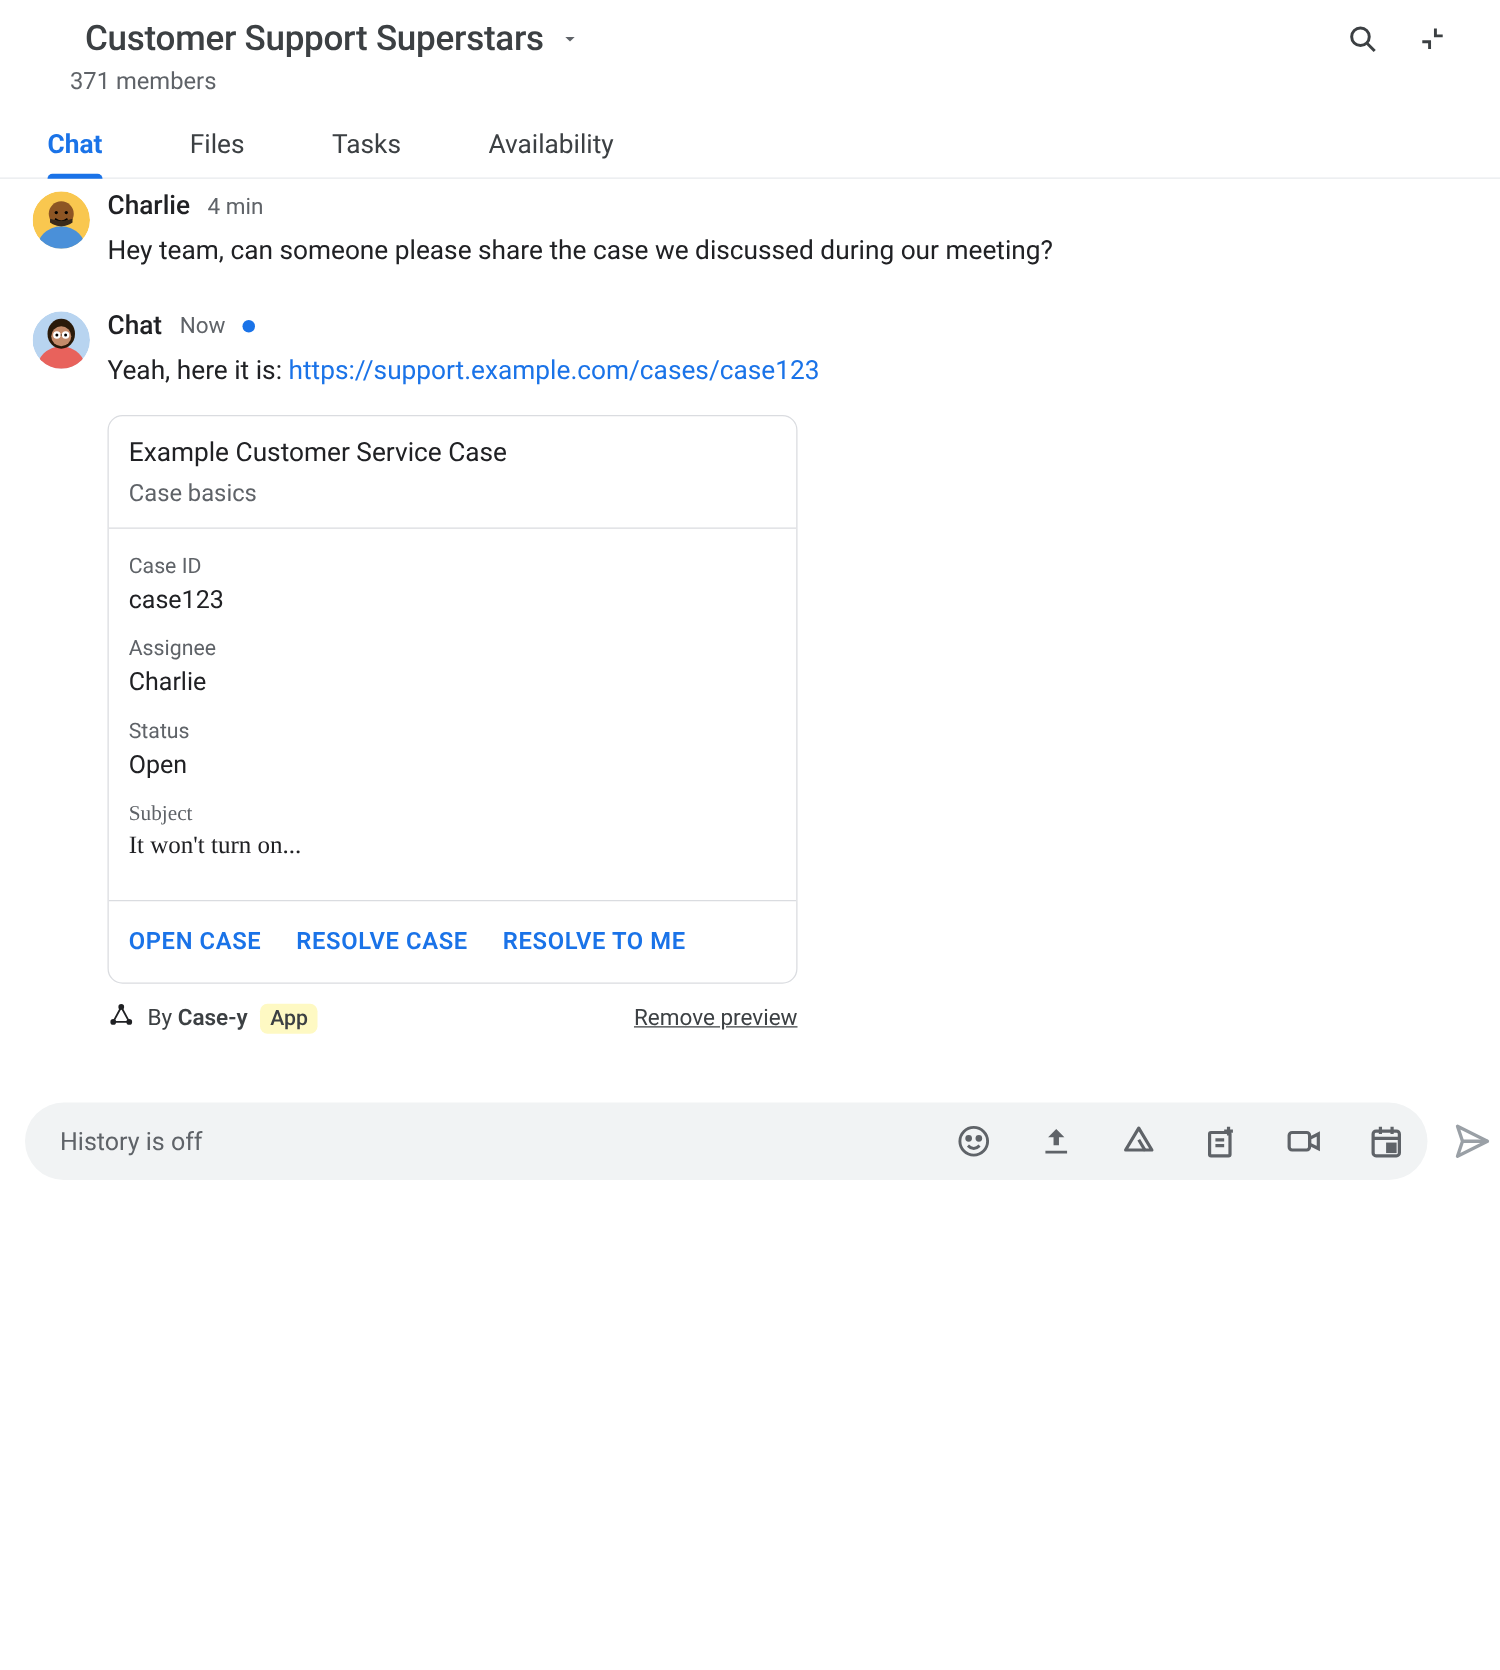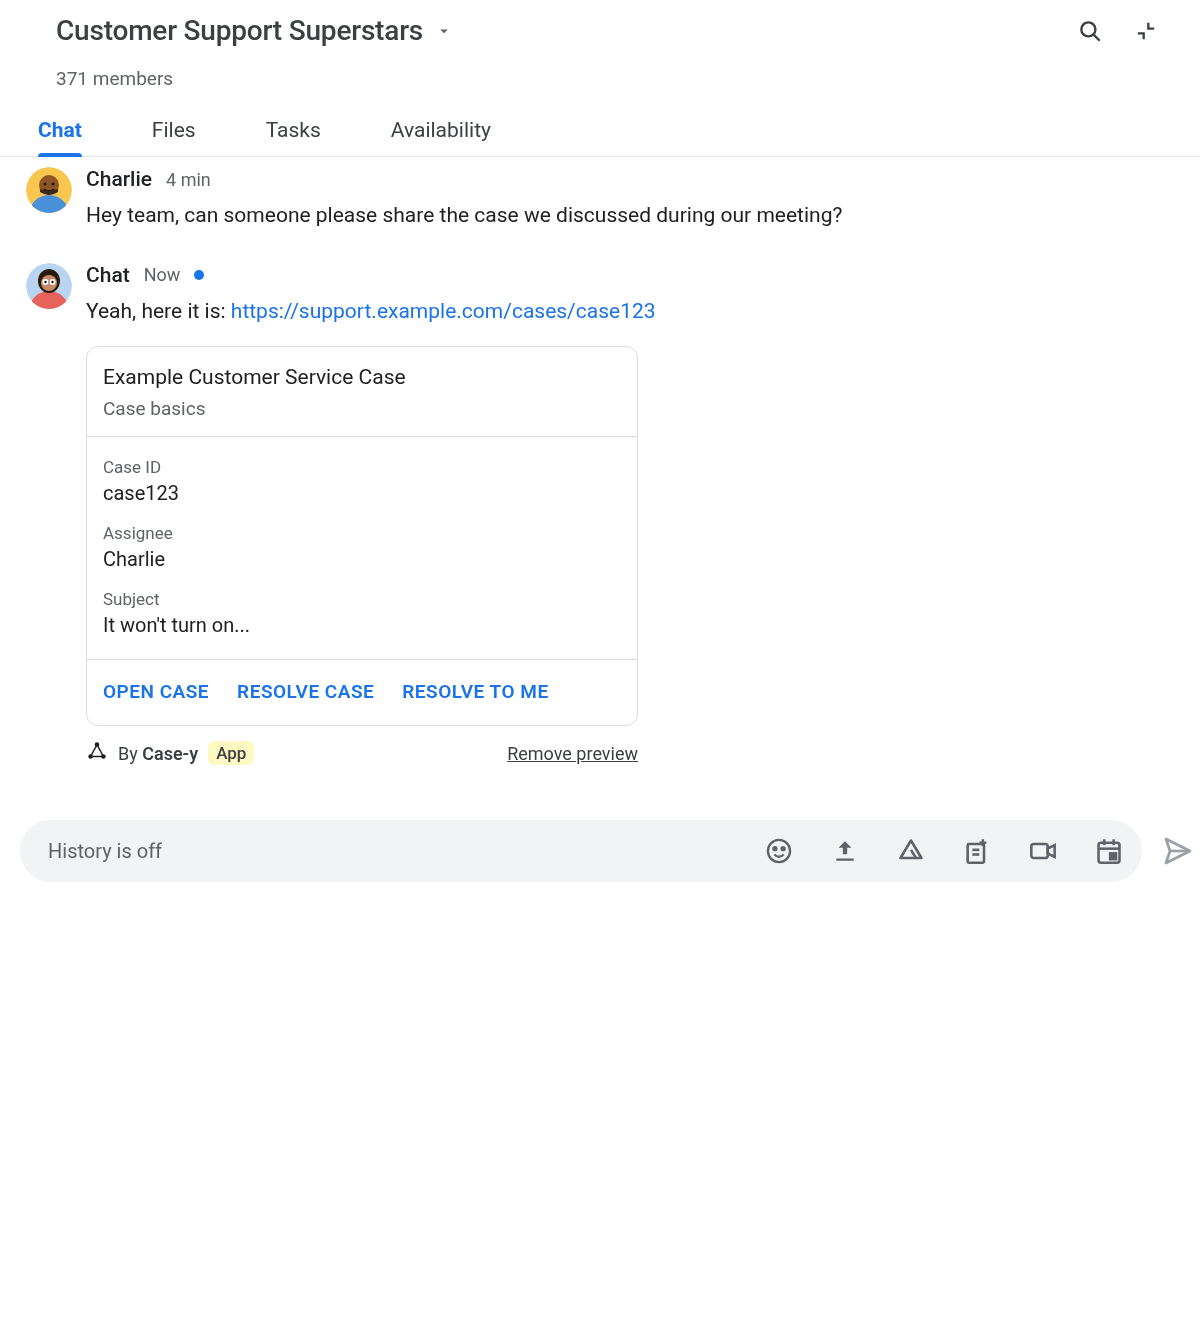--- a/index.html
+++ b/index.html
@@ -14,20 +14,21 @@
     }
     .title-row {
       display: flex;
       align-items: center;
       justify-content: space-between;
     }
     .title-left {
       display: flex;
       align-items: center;
       gap: 12px;
+      margin-left: 12px;
     }
     .space-title {
       font-size: 28px;
       font-weight: 500;
       color: #3c4043;
       letter-spacing: -0.2px;
     }
     .dropdown-arrow {
       display: inline-flex;
       align-items: center;
@@ -44,21 +45,21 @@
       height: 28px;
       display: inline-flex;
       align-items: center;
       justify-content: center;
       cursor: pointer;
       color: #3c4043;
     }
     .member-count {
       font-size: 19px;
       color: #5f6368;
-      margin-top: 20px;
+      margin-top: 6px;
     }
     .tabs {
       display: flex;
       gap: 70px;
       padding: 0 0 0 38px;
       margin-top: 20px;
       border-bottom: 1px solid #e8eaed;
     }
     .tab {
       font-size: 21px;
@@ -147,21 +148,21 @@
     .card-subtitle {
       font-size: 19px;
       color: #5f6368;
     }
     .card-body {
       padding: 20px 16px 14px;
     }
     .field {
       margin-bottom: 18px;
     }
-    .field:last-child { margin-bottom: 8px; }
+    .field:last-child { margin-bottom: 18px; font-family: Liberation Serif, serif; }
     .field-label {
       font-size: 17px;
       color: #5f6368;
       margin-bottom: 4px;
     }
     .field-value {
       font-size: 20px;
       color: #202124;
     }
     .card-actions {
@@ -345,20 +346,24 @@
       <div class="card-body">
         <div class="field">
           <div class="field-label">Case ID</div>
           <div class="field-value">case123</div>
         </div>
         <div class="field">
           <div class="field-label">Assignee</div>
           <div class="field-value">Charlie</div>
         </div>
         <div class="field">
+          <div class="field-label">Status</div>
+          <div class="field-value">Open</div>
+        </div>
+        <div class="field">
           <div class="field-label">Subject</div>
           <div class="field-value">It won't turn on...</div>
         </div>
       </div>
       <div class="card-actions">
         <button class="card-action-btn">OPEN CASE</button>
         <button class="card-action-btn">RESOLVE CASE</button>
         <button class="card-action-btn">RESOLVE TO ME</button>
       </div>
     </div>

